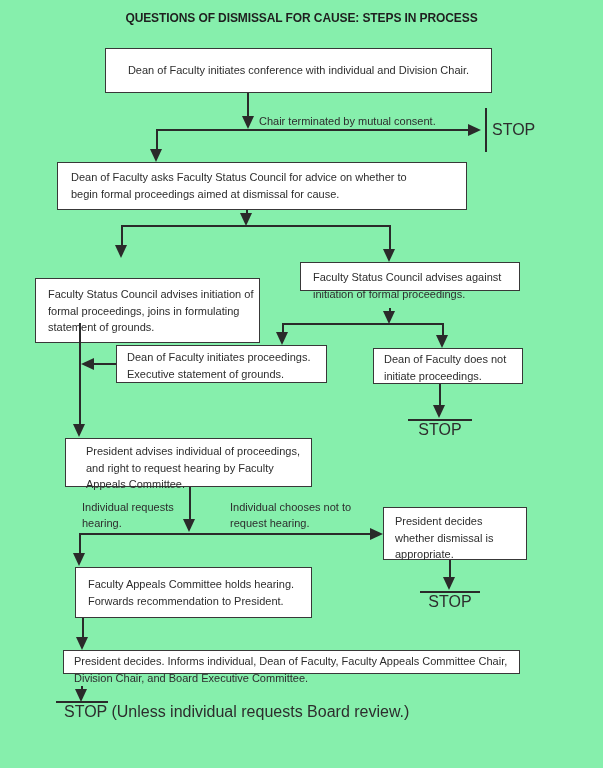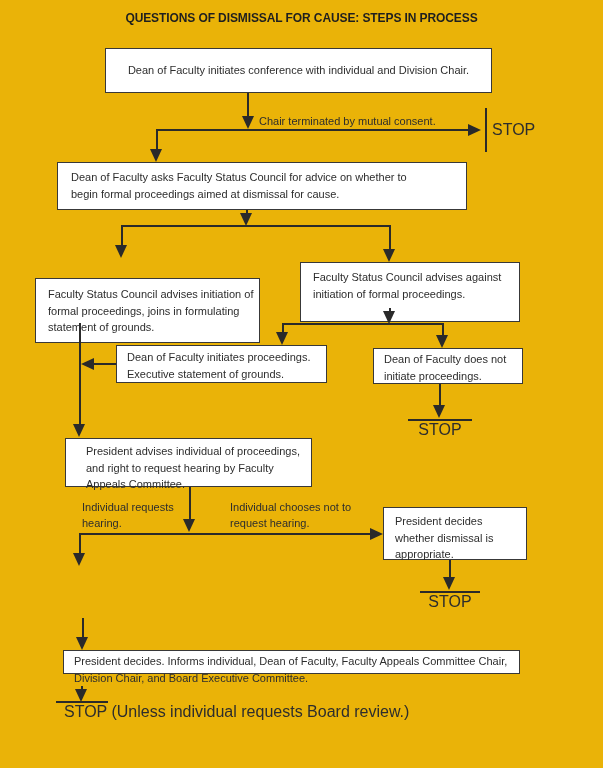--- a/index.html
+++ b/index.html
@@ -1,17 +1,17 @@
 <!DOCTYPE html>
 <html><head>
 <meta charset="utf-8">
 <style>
   html,body{margin:0;padding:0;background:#ffffff;}
   #canvas{
-    position:relative;width:603px;height:768px;background:#eab308;overflow:hidden;
+    position:relative;width:603px;height:768px;background:#86efac;overflow:hidden;
     font-family:"Liberation Sans","DejaVu Sans",sans-serif;color:#2d2d2d;
   }
   .title{
     position:absolute;top:11px;left:0;width:603px;text-align:center;
     font-size:12px;font-weight:bold;letter-spacing:-0.1px;color:#1f1f1f;
   }
   .box{
     position:absolute;box-sizing:border-box;border:1.5px solid #383838;background:#ffffff;
     font-size:11px;line-height:16.5px;color:#2d2d2d;
   }
@@ -57,21 +57,21 @@
   <div class="hl" style="left:122px;top:225px;width:269px;"></div>
   <div class="vl" style="left:121px;top:225px;height:21px;"></div>
   <div class="ad" style="left:115px;top:245px;"></div>
   <div class="vl" style="left:389px;top:225px;height:25px;"></div>
   <div class="ad" style="left:383px;top:249px;"></div>
 
   <div class="box" style="left:35px;top:258px;width:225px;height:65px;padding:7px 2px 0 12px;margin-top:20px;">
     <span>Faculty Status Council advises initiation of formal proceedings, joins in formulating statement of grounds.</span>
   </div>
 
-  <div class="box" style="left:300px;top:262px;width:220px;height:60px;padding:6px 2px 0 12px;">
+  <div class="box" style="left:300px;top:262px;width:220px;height:29px;padding:6px 2px 0 12px;">
     <span>Faculty Status Council advises against initiation of formal proceedings.</span>
   </div>
 
   <div class="vl" style="left:389px;top:308px;height:4px;"></div>
   <div class="ad" style="left:383px;top:311px;"></div>
   <div class="hl" style="left:283px;top:323px;width:161px;"></div>
   <div class="vl" style="left:282px;top:323px;height:10px;"></div>
   <div class="ad" style="left:276px;top:332px;"></div>
   <div class="vl" style="left:442px;top:323px;height:13px;"></div>
   <div class="ad" style="left:436px;top:335px;"></div>
@@ -110,20 +110,23 @@
 
   <div class="box" style="left:383px;top:507px;width:144px;height:53px;padding:5px 8px 0 11px;">
     <span>President decides whether dismissal is appropriate.</span>
   </div>
 
   <div class="vl" style="left:449px;top:560px;height:18px;"></div>
   <div class="ad" style="left:443px;top:577px;"></div>
   <div class="hl" style="left:420px;top:591px;width:60px;"></div>
   <div class="stop ctr" style="left:420px;top:595px;width:60px;">STOP</div>
 
+  <div class="box" style="left:75px;top:567px;width:237px;height:51px;padding:8px 2px 0 12px;">
+    <span>Faculty Appeals Committee holds hearing. Forwards recommendation to President.</span>
+  </div>
 
   <div class="vl" style="left:82px;top:618px;height:20px;"></div>
   <div class="ad" style="left:76px;top:637px;"></div>
 
   <div class="box" style="left:63px;top:650px;width:457px;height:24px;padding:2px 6px 0 10px;">
     <span>President decides. Informs individual, Dean of Faculty, Faculty Appeals Committee Chair, Division Chair, and Board Executive Committee.</span>
   </div>
 
   <div class="vl" style="left:81px;top:686px;height:4px;"></div>
   <div class="ad" style="left:75px;top:689px;"></div>

